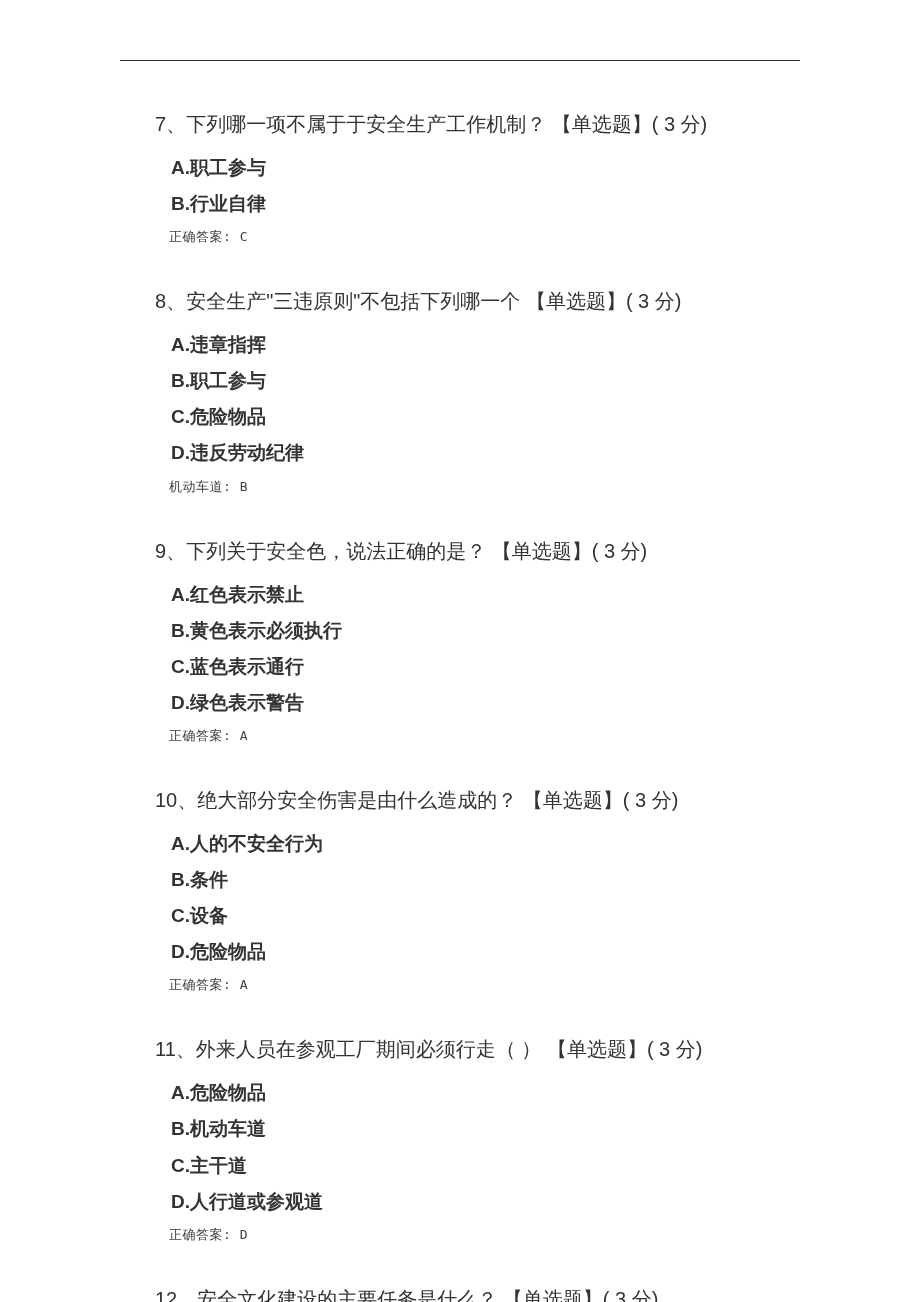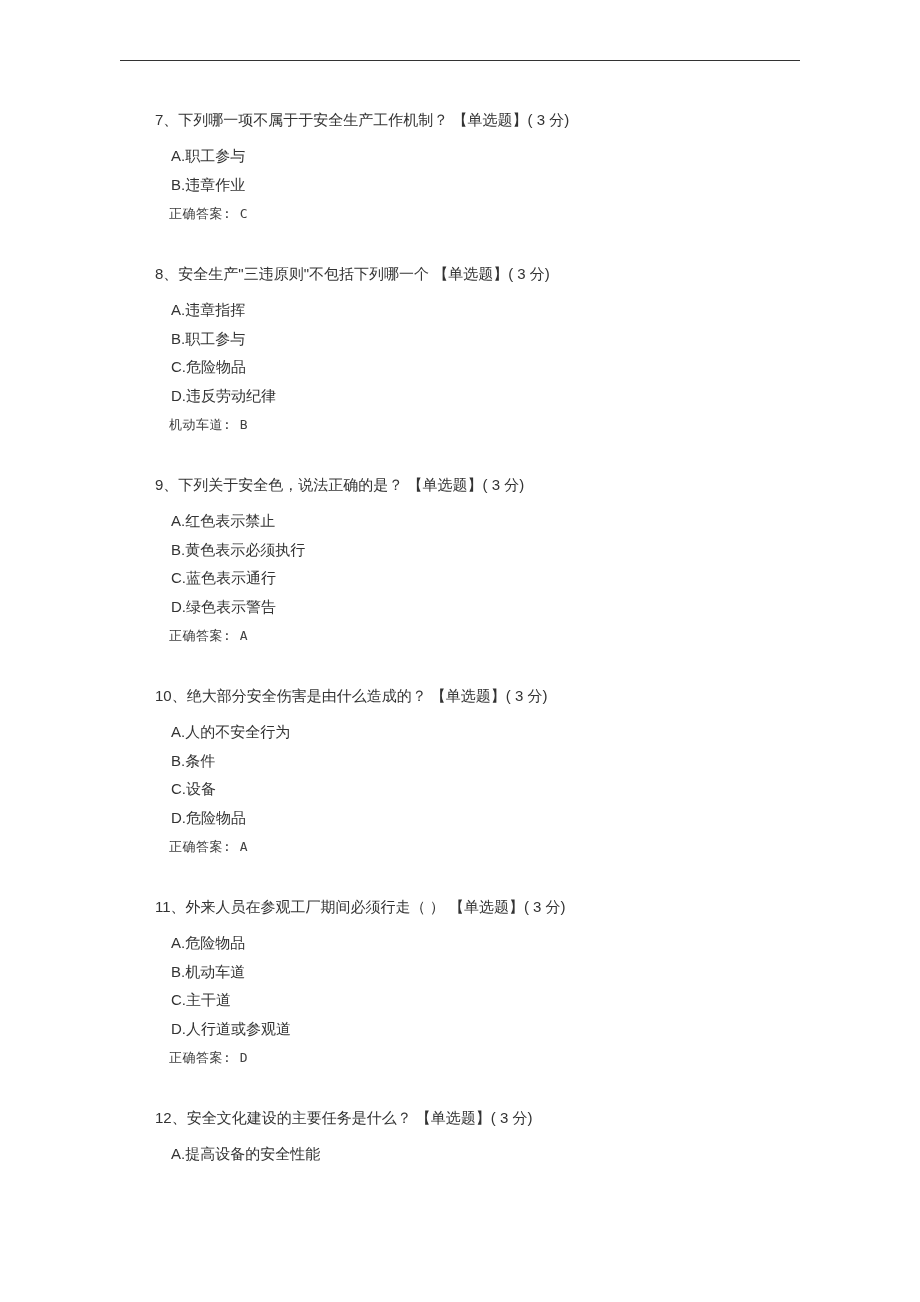--- a/index.html
+++ b/index.html
@@ -20,40 +20,40 @@
   .hr-line {
     border: none;
     border-top: 1px solid #333;
     margin: 0 120px 50px 120px;
   }
   .question-block {
     margin: 0 0 42px 155px;
     width: 640px;
   }
   .question-title {
-    font-size: 15px;
+    font-size: 20px;
     margin-bottom: 12px;
     font-weight: 500;
   }
   .question-num {
     display: inline;
   }
   .question-text {
     display: inline;
   }
   .question-tag {
     display: inline;
   }
   .options {
     margin-left: 16px;
   }
   .option {
-    font-size: 15px;
+    font-size: 19px;
     line-height: 1.9;
-    font-weight: 400;
+    font-weight: 700;
   }
   .option-letter {
     font-family: Arial, sans-serif;
   }
   .option-text {
     font-family: "SimSun", serif;
   }
   .answer-line {
     font-size: 13px;
     color: #404040;
@@ -71,21 +71,21 @@
 
 <div class="page">
   <hr class="hr-line">
 
   <div class="question-block">
     <div class="question-title">
       <span class="question-num">7、</span><span class="question-text">下列哪一项不属于于安全生产工作机制？ </span><span class="question-tag">【单选题】( 3 分)</span>
     </div>
     <div class="options">
       <div class="option"><span class="option-letter">A.</span><span class="option-text">职工参与</span></div>
-      <div class="option"><span class="option-letter">B.</span><span class="option-text">违章作业</span></div>
+      <div class="option"><span class="option-letter">B.</span><span class="option-text">行业自律</span></div>
     </div>
     <div class="answer-line">正确答案: C</div>
   </div>
 
   <div class="question-block">
     <div class="question-title">
       <span class="question-num">8、</span><span class="question-text">安全生产"三违原则"不包括下列哪一个 </span><span class="question-tag">【单选题】( 3 分)</span>
     </div>
     <div class="options">
       <div class="option"><span class="option-letter">A.</span><span class="option-text">违章指挥</span></div>

